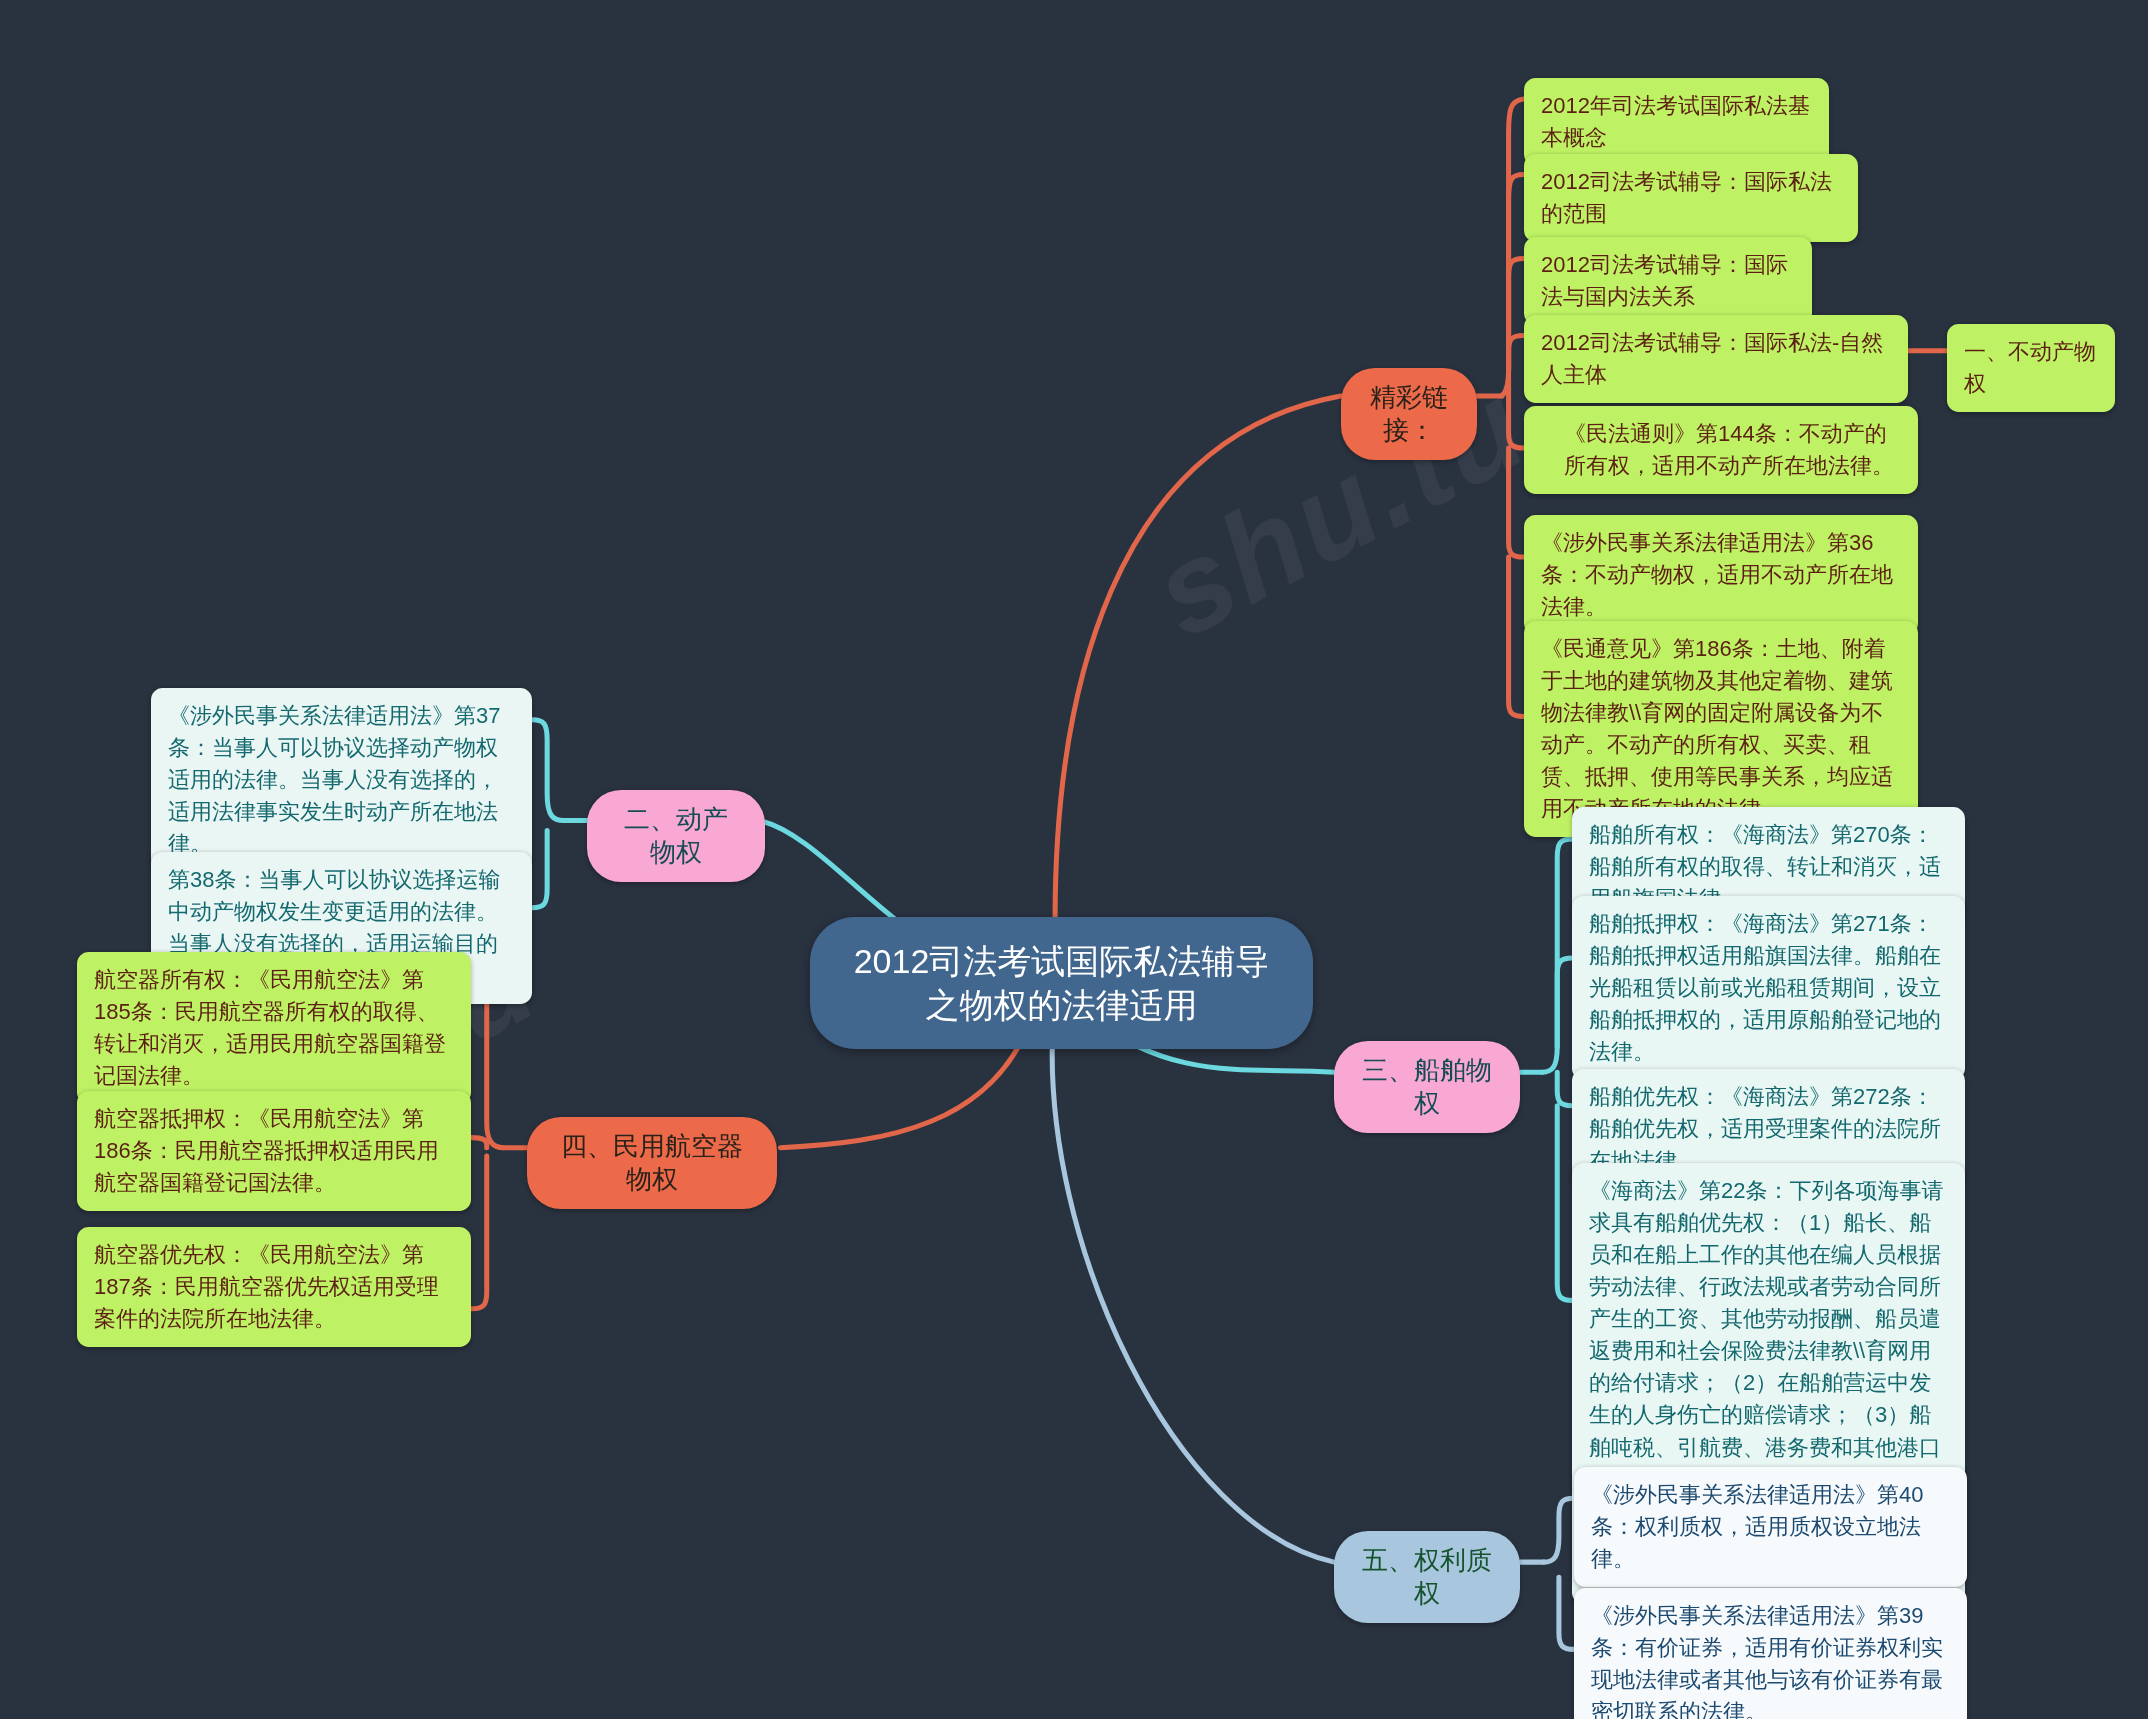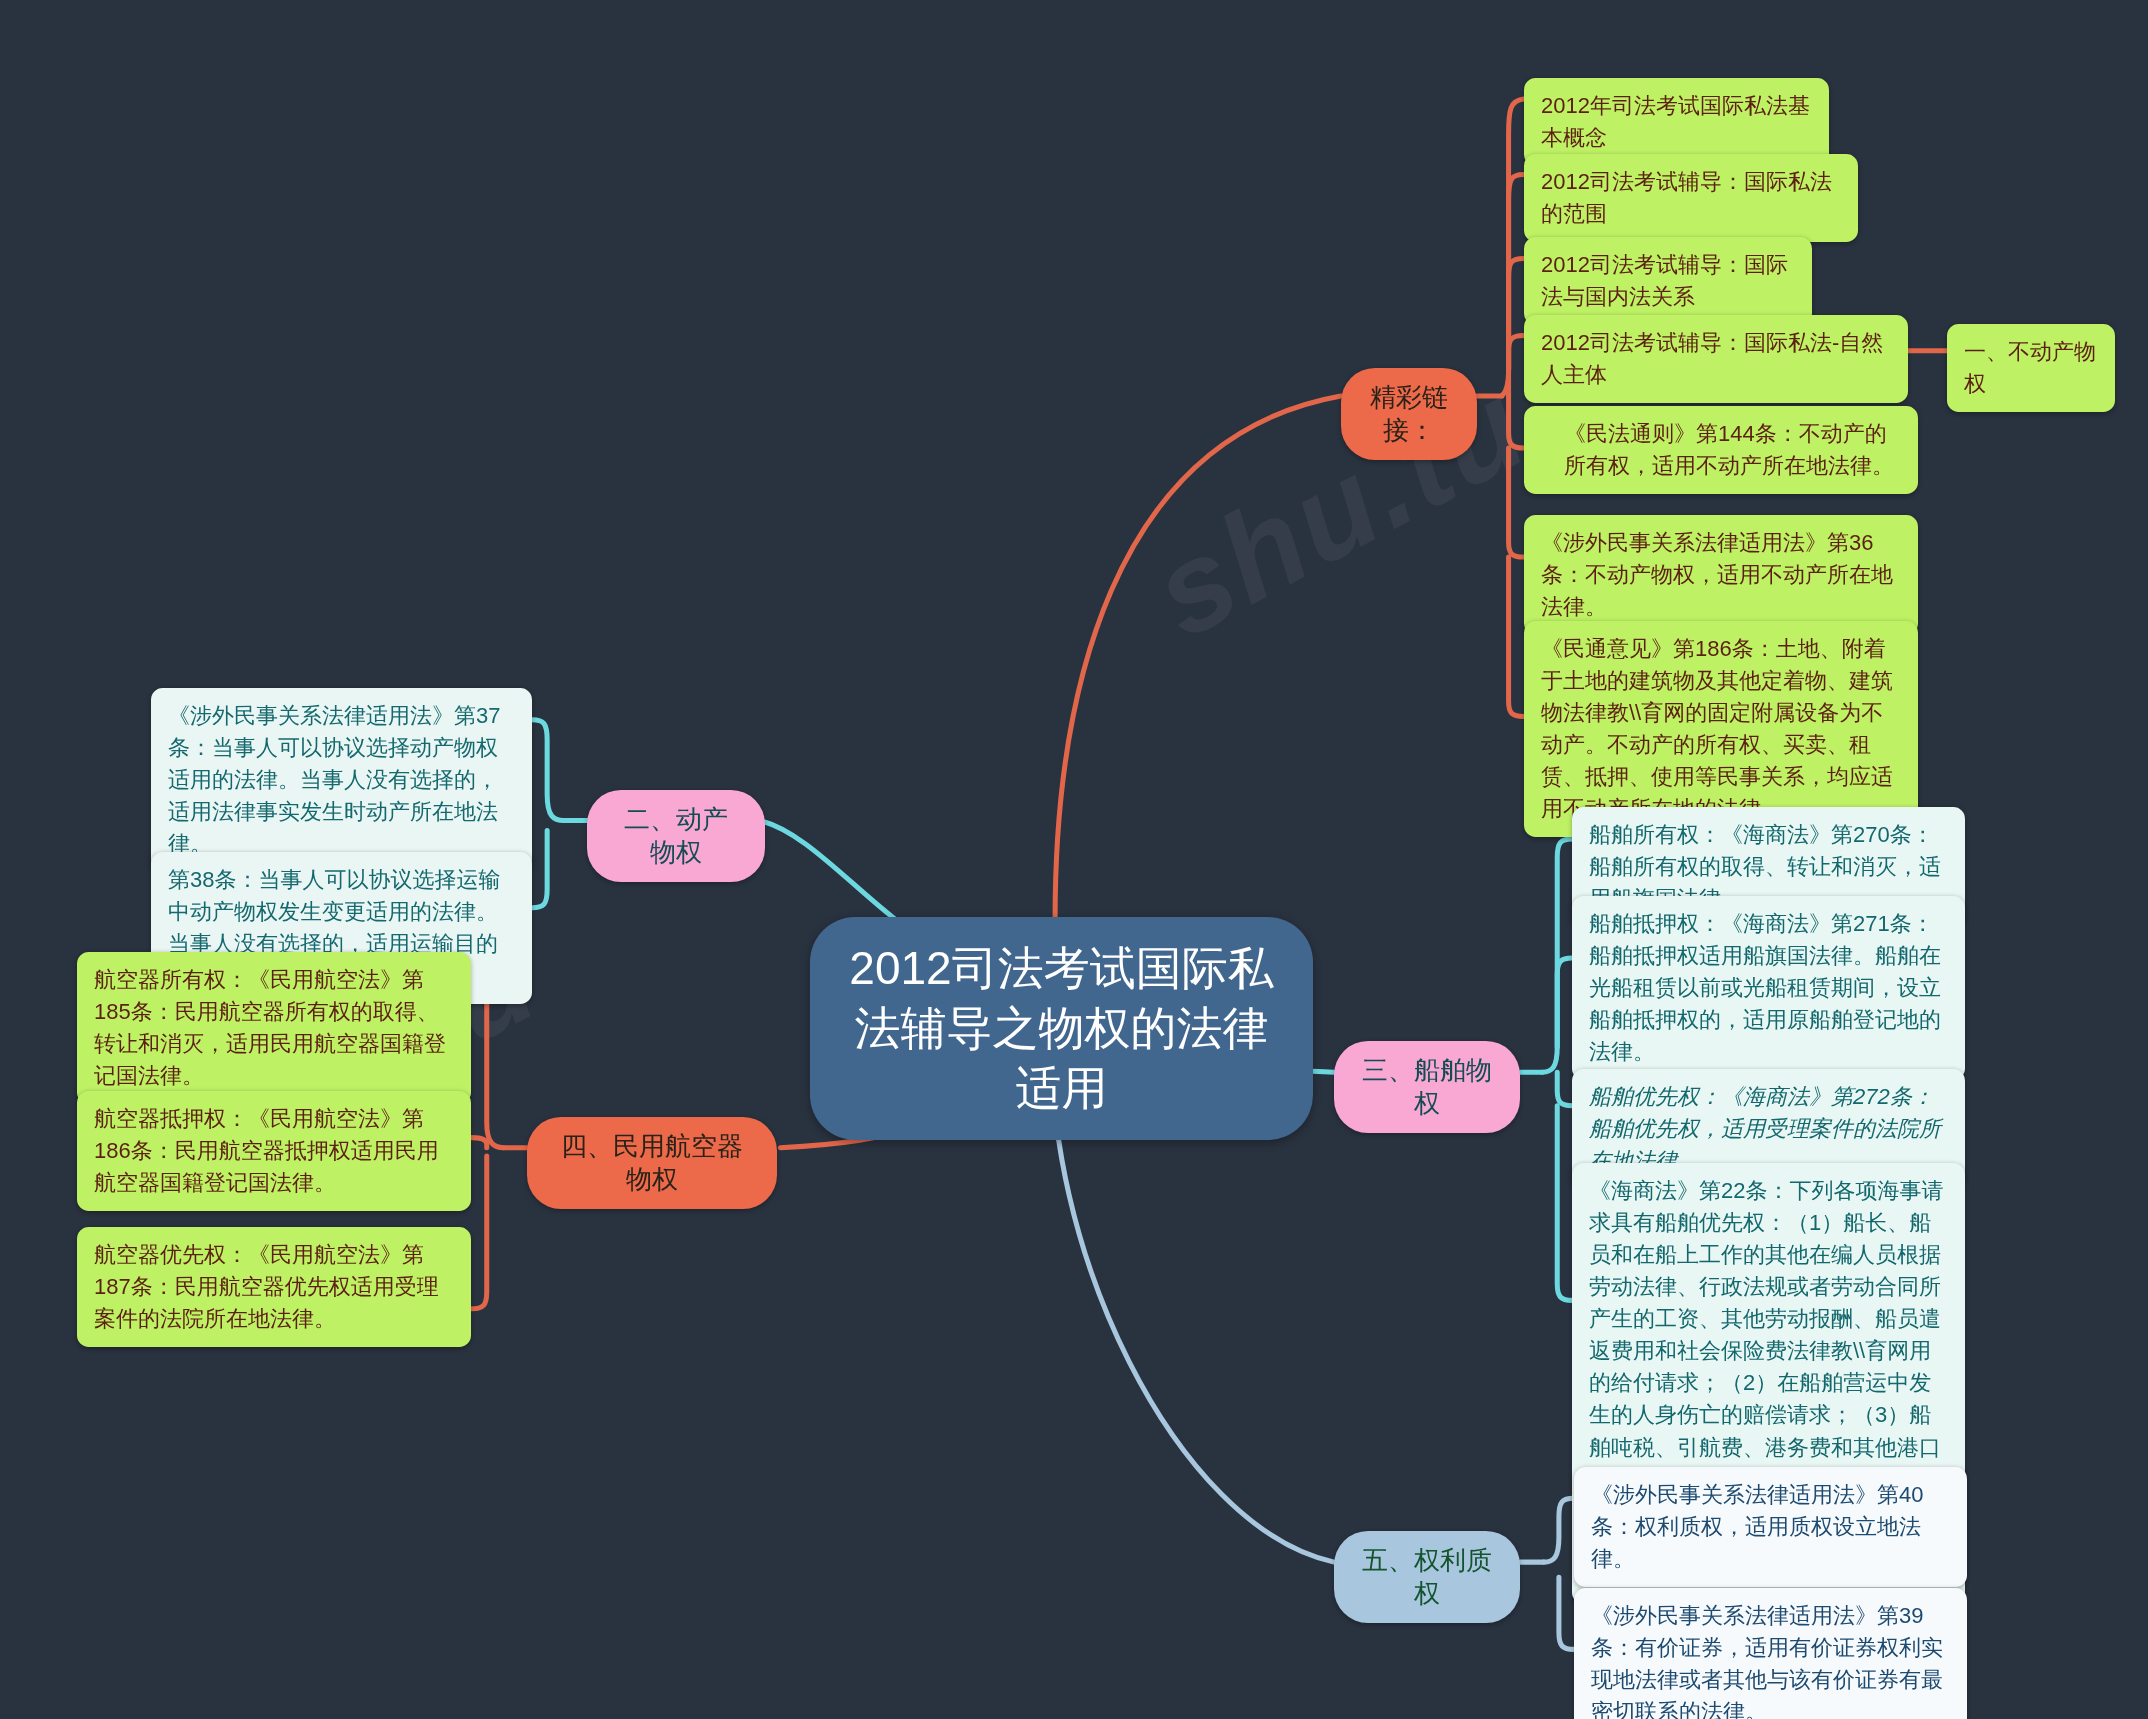--- a/index.html
+++ b/index.html
@@ -17,21 +17,21 @@
   .node .txt{display:block;width:100%;}
 
   
   .root{
     background:#416severity;
   }
   .root{
     background:#42678f;
     border-radius:45px;
     color:#ffffff;
-    font-size:46px;
+    font-size:34px;
     line-height:1.30;
     padding:22px 37px;
     text-align:center;
     justify-content:flex-end;
     box-shadow:0 2.5px 8.4px rgba(0,0,0,.30);
   }
 
   
   .pill{
     border-radius:34px;
@@ -170,21 +170,21 @@
 
   <div class="node pill pill-cyan" style="left:1334px;top:1041px;width:186px;">
     <span class="txt">三、船舶物权</span>
   </div>
   <div class="node leaf leaf-mint" style="left:1572px;top:807px;width:393px;">
     <span class="txt">船舶所有权：《海商法》第270条：船舶所有权的取得、转让和消灭，适用船旗国法律。</span>
   </div>
   <div class="node leaf leaf-mint" style="left:1572px;top:896px;width:393px;">
     <span class="txt">船舶抵押权：《海商法》第271条：船舶抵押权适用船旗国法律。船舶在光船租赁以前或光船租赁期间，设立船舶抵押权的，适用原船舶登记地的法律。</span>
   </div>
-  <div class="node leaf leaf-mint" style="left:1572px;top:1069px;width:393px;font-style:italic;">
+  <div class="node leaf leaf-mint" style="left:1572px;top:1069px;width:393px;">
     <span class="txt">船舶优先权：《海商法》第272条：船舶优先权，适用受理案件的法院所在地法律。</span>
   </div>
   <div class="node leaf leaf-mint" style="left:1572px;top:1163px;width:393px;">
     <span class="txt">《海商法》第22条：下列各项海事请求具有船舶优先权：（1）船长、船员和在船上工作的其他在编人员根据劳动法律、行政法规或者劳动合同所产生的工资、其他劳动报酬、船员遣返费用和社会保险费法律教\\育网用的给付请求；（2）在船舶营运中发生的人身伤亡的赔偿请求；（3）船舶吨税、引航费、港务费和其他港口规费的缴付请求；（4）海难救助的救助款项的给付请求；（5）船舶在营运中因侵权行为产生的财产赔偿请求。</span>
   </div>
 
   <div class="node pill pill-orange" style="left:527px;top:1117px;width:250px;">
     <span class="txt">四、民用航空器物权</span>
   </div>
   <div class="node leaf leaf-pink" style="left:77px;top:952px;width:394px;">

